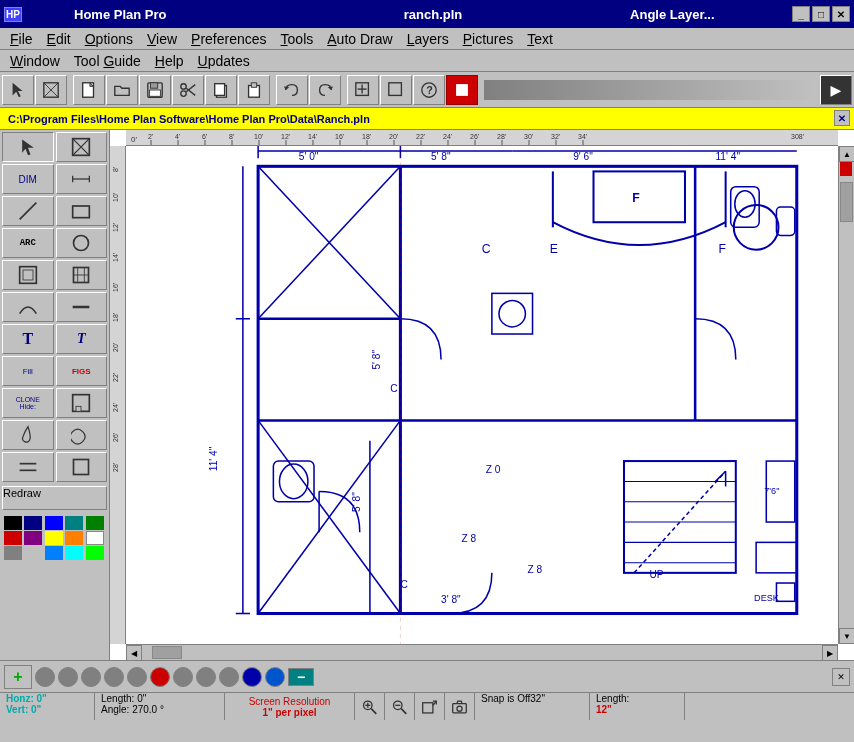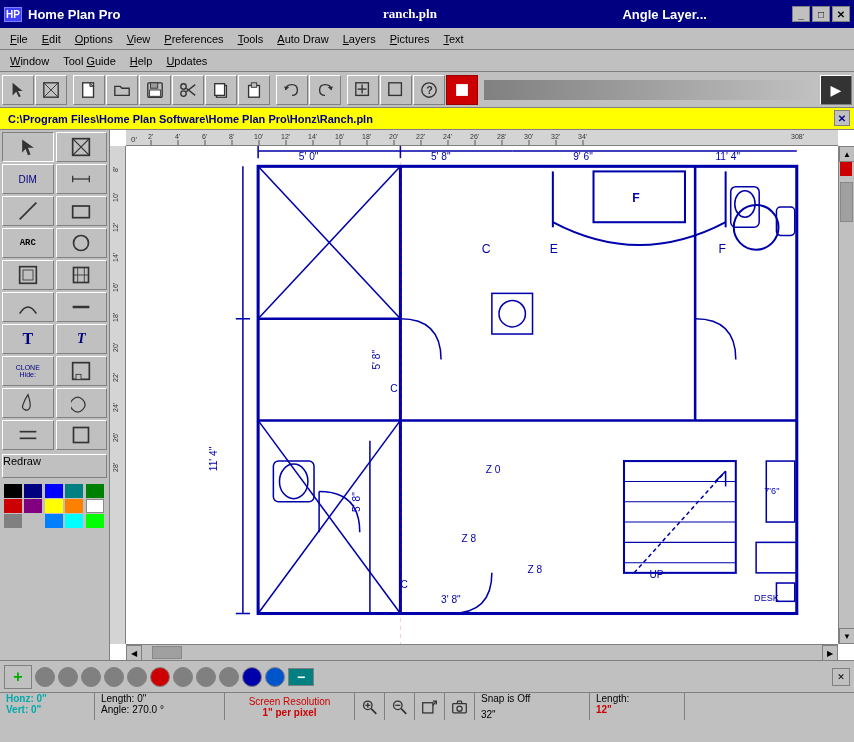--- a/index.html
+++ b/index.html
@@ -17,22 +17,22 @@
       font-weight: bold;
     }
     #title-bar .title-icon {
       width: 18px; height: 15px;
       background: #4040ff;
       border: 1px solid #8080ff;
       margin-right: 6px;
       display: flex; align-items: center; justify-content: center;
       font-size: 10px; color: white; font-weight: bold;
     }
-    #title-bar .title-text { flex: 1; }
-    #title-bar .file-name { flex: 1; text-align: center; font-family: Liberation Serif, serif; }
+    #title-bar .title-text { flex: 1; margin-left: 46px; }
+    #title-bar .file-name { flex: 1; text-align: center; }
     #title-bar .active-layer { flex: 1; text-align: center; }
     #title-bar .win-controls { display: flex; gap: 2px; }
     #title-bar .win-btn {
       width: 18px; height: 16px;
       background: #c0c0c0;
       border: 1px solid #808080;
       color: black;
       font-size: 10px;
       display: flex; align-items: center; justify-content: center;
       cursor: pointer;
@@ -44,21 +44,21 @@
       height: 22px;
       display: flex;
       align-items: center;
       border-bottom: 1px solid #808080;
       padding: 0 4px;
       gap: 2px;
     }
     .menu-item {
       padding: 2px 6px;
       cursor: pointer;
-      font-size: 11px;
+      font-size: 14px;
       color: black;
       text-align: center;
     }
 
     
     #menu-bar2 {
       background: #c0c0c0;
       height: 22px;
       display: flex;
       align-items: center;
@@ -408,21 +408,21 @@
   <div class="toolbar-btn" style="background:#cc0000; border-color:#990000;">
     <svg viewBox="0 0 20 20" width="18" height="18">
         <rect x="4" y="4" width="12" height="12" fill="white" stroke="white" stroke-width="1"></rect>
       </svg>
   </div>
   <div style="flex:1; background: linear-gradient(to right, #808080, #c0c0c0); height: 20px; margin: 5px;"></div>
   <div class="toolbar-btn" style="background:#333; color:white;">▶</div>
 </div>
 
 <div id="file-bar">
-  <span>C:\Program Files\Home Plan Software\Home Plan Pro\Honz\Ranch.pln</span>
+  <span>C:\Program Files\Home Plan Software\Home Plan Pro\Data\Ranch.pln</span>
   <div class="close-x">✕</div>
 </div>
 
 <div id="main-area" style="height: 530px;">
 
   <div id="left-toolbar">
     <div class="left-tool-row">
       <div class="left-btn active">
         <svg viewBox="0 0 24 24" width="22" height="22">
             <path d="M5 3 L5 19 L9 14 L12 22 L15 21 L12 13 L19 13 Z" fill="#333"></path>
@@ -489,20 +489,24 @@
       </div>
       <div class="left-btn">
         <svg viewBox="0 0 24 24" width="22" height="22">
             <line x1="2" y1="12" x2="22" y2="12" stroke="#333" stroke-width="3"></line>
           </svg>
       </div>
     </div>
     <div class="left-tool-row">
       <div class="left-btn" style="font-size:16px; font-weight:bold; color:#000080; font-family:serif;">T</div>
       <div class="left-btn" style="font-size:14px; font-weight:bold; color:#000080; font-style:italic; font-family:serif;">T</div>
+    </div>
+    <div class="left-tool-row">
+      <div class="left-btn" style="font-size:8px; color:#000080;">Fill</div>
+      <div class="left-btn" style="font-size:8px; font-weight:bold; color:#cc0000;">FIGS</div>
     </div>
     <div class="left-tool-row">
       <div class="left-btn" style="font-size:7px; color:#000080;">CLONE<br>Hide:</div>
       <div class="left-btn">
         <svg viewBox="0 0 24 24" width="22" height="22">
             <rect x="2" y="2" width="20" height="20" fill="none" stroke="#333" stroke-width="2"></rect>
             <rect x="6" y="16" width="6" height="6" fill="#c0c0c0" stroke="#333" stroke-width="1"></rect>
           </svg>
       </div>
     </div>
@@ -799,21 +803,21 @@
         <line x1="14" y1="8" x2="18" y2="3" stroke="#333" stroke-width="1.5"></line>
       </svg>
   </div>
   <div class="status-segment" style="width:30px;">
     <svg viewBox="0 0 20 20" width="20" height="20">
         <rect x="2" y="6" width="16" height="11" rx="1" fill="none" stroke="#333" stroke-width="1.5"></rect>
         <circle cx="10" cy="12" r="3" fill="none" stroke="#333" stroke-width="1.5"></circle>
         <path d="M7 6 L8 3 L12 3 L13 6" fill="none" stroke="#333" stroke-width="1.5"></path>
       </svg>
   </div>
-  <div class="status-segment" style="width:115px; flex-direction:column; align-items:flex-start; font-size:10px;justify-content:space-between;">
+  <div class="status-segment" style="width:115px; flex-direction:row; align-items:flex-start; font-size:10px;">
     <span>Snap is Off</span>
     <span>32"</span>
   </div>
   <div class="status-segment" style="width:95px; flex-direction:column; align-items:flex-start; font-size:10px;">
     <span>Length:</span>
     <span style="color:#cc0000; font-weight:bold;">12"</span>
   </div>
 </div>
 
 </body></html>

